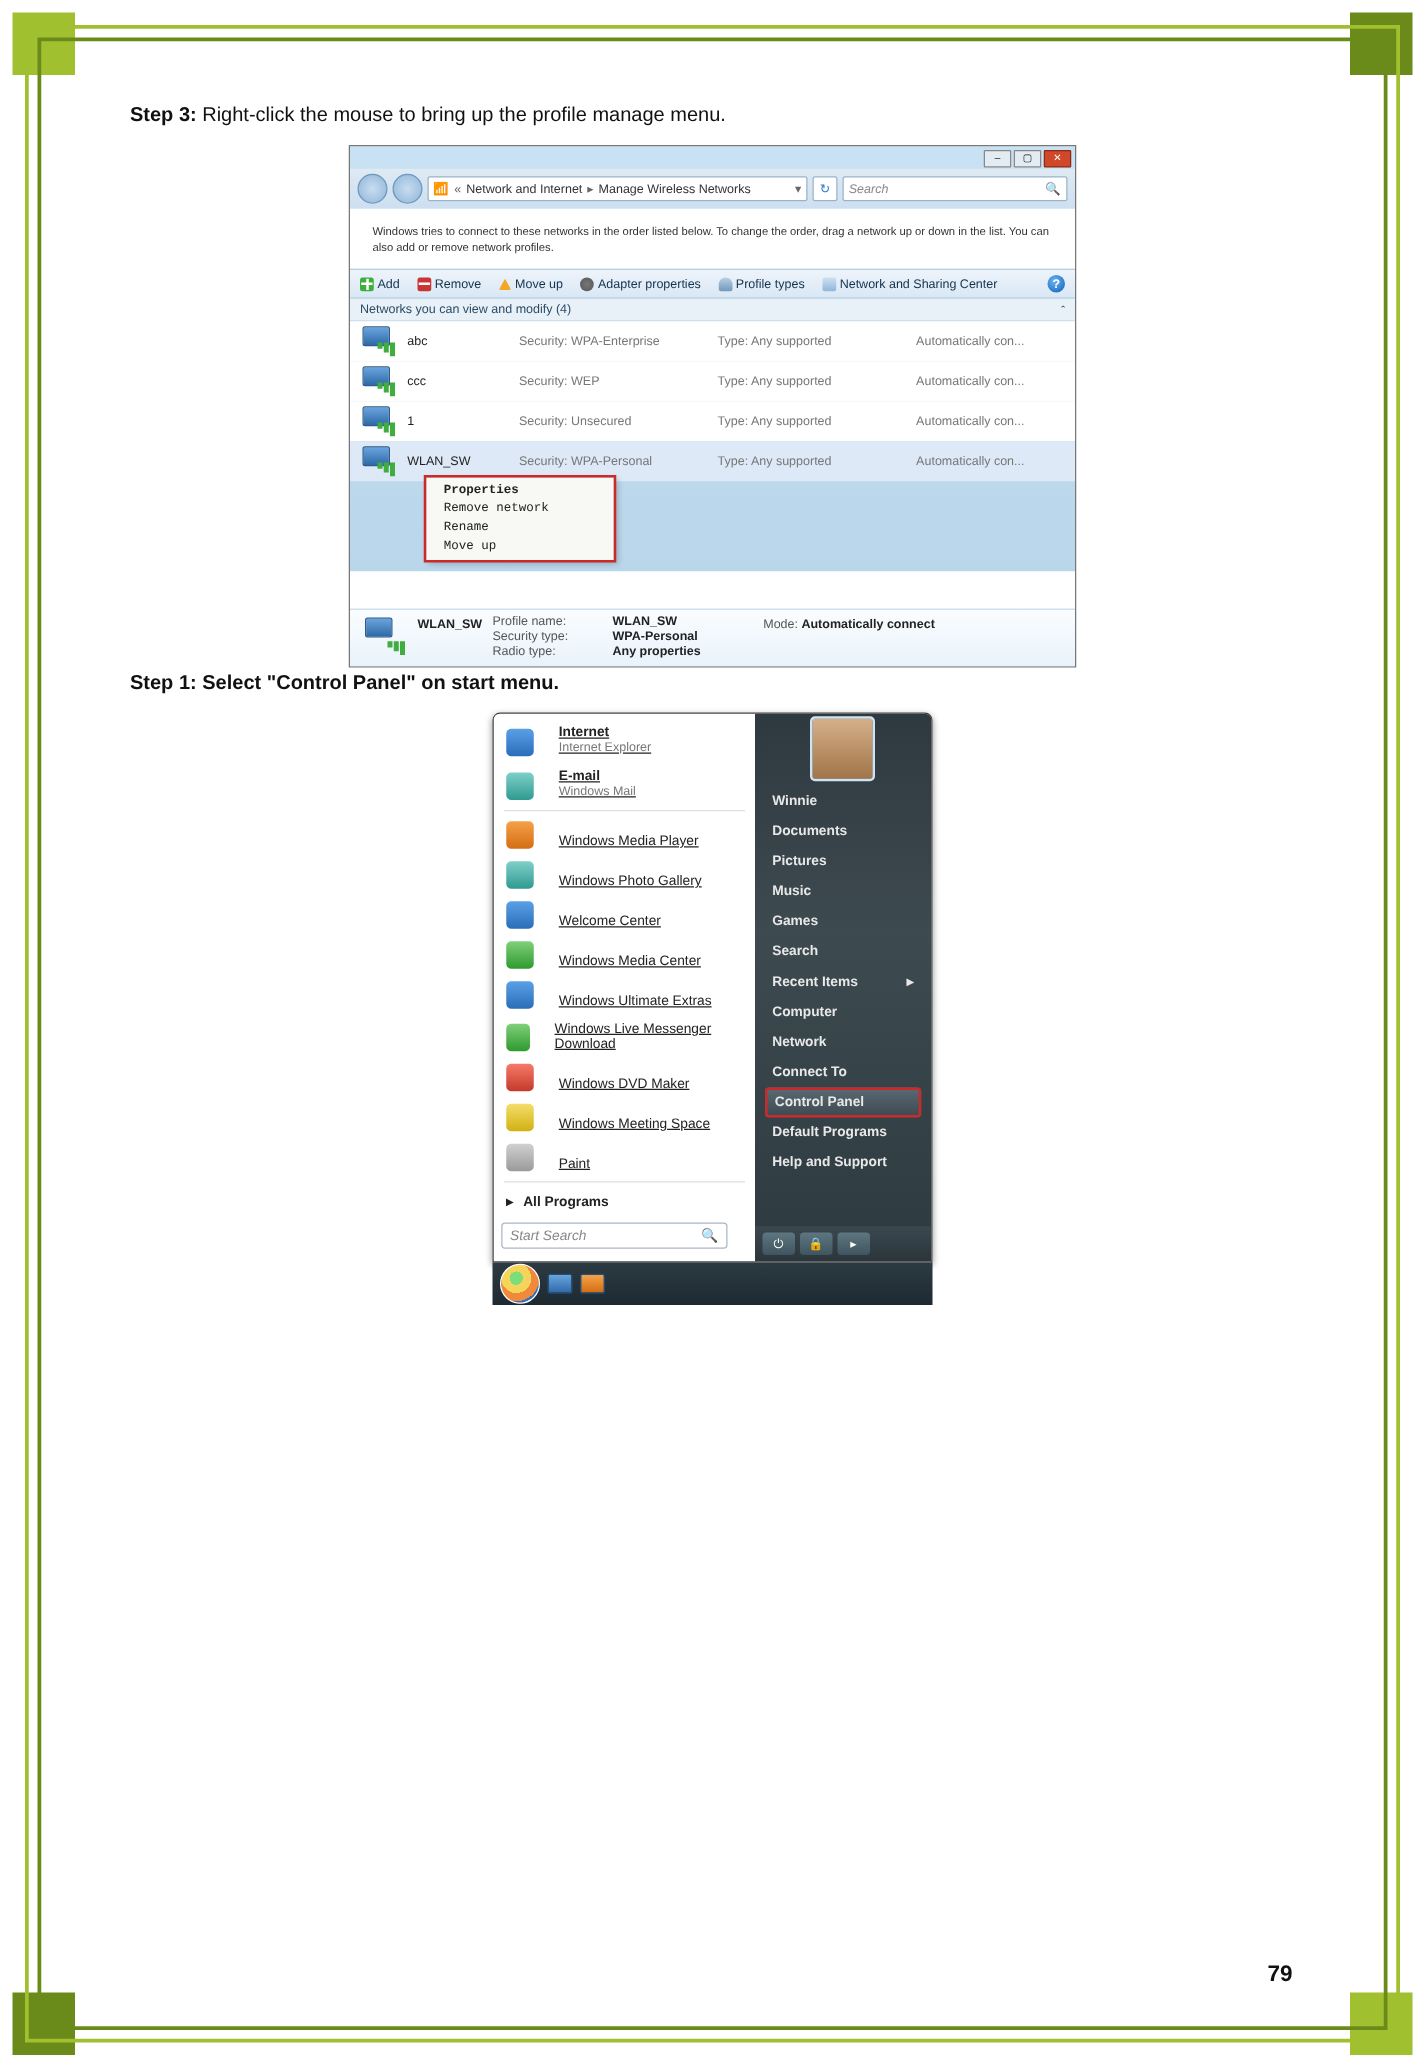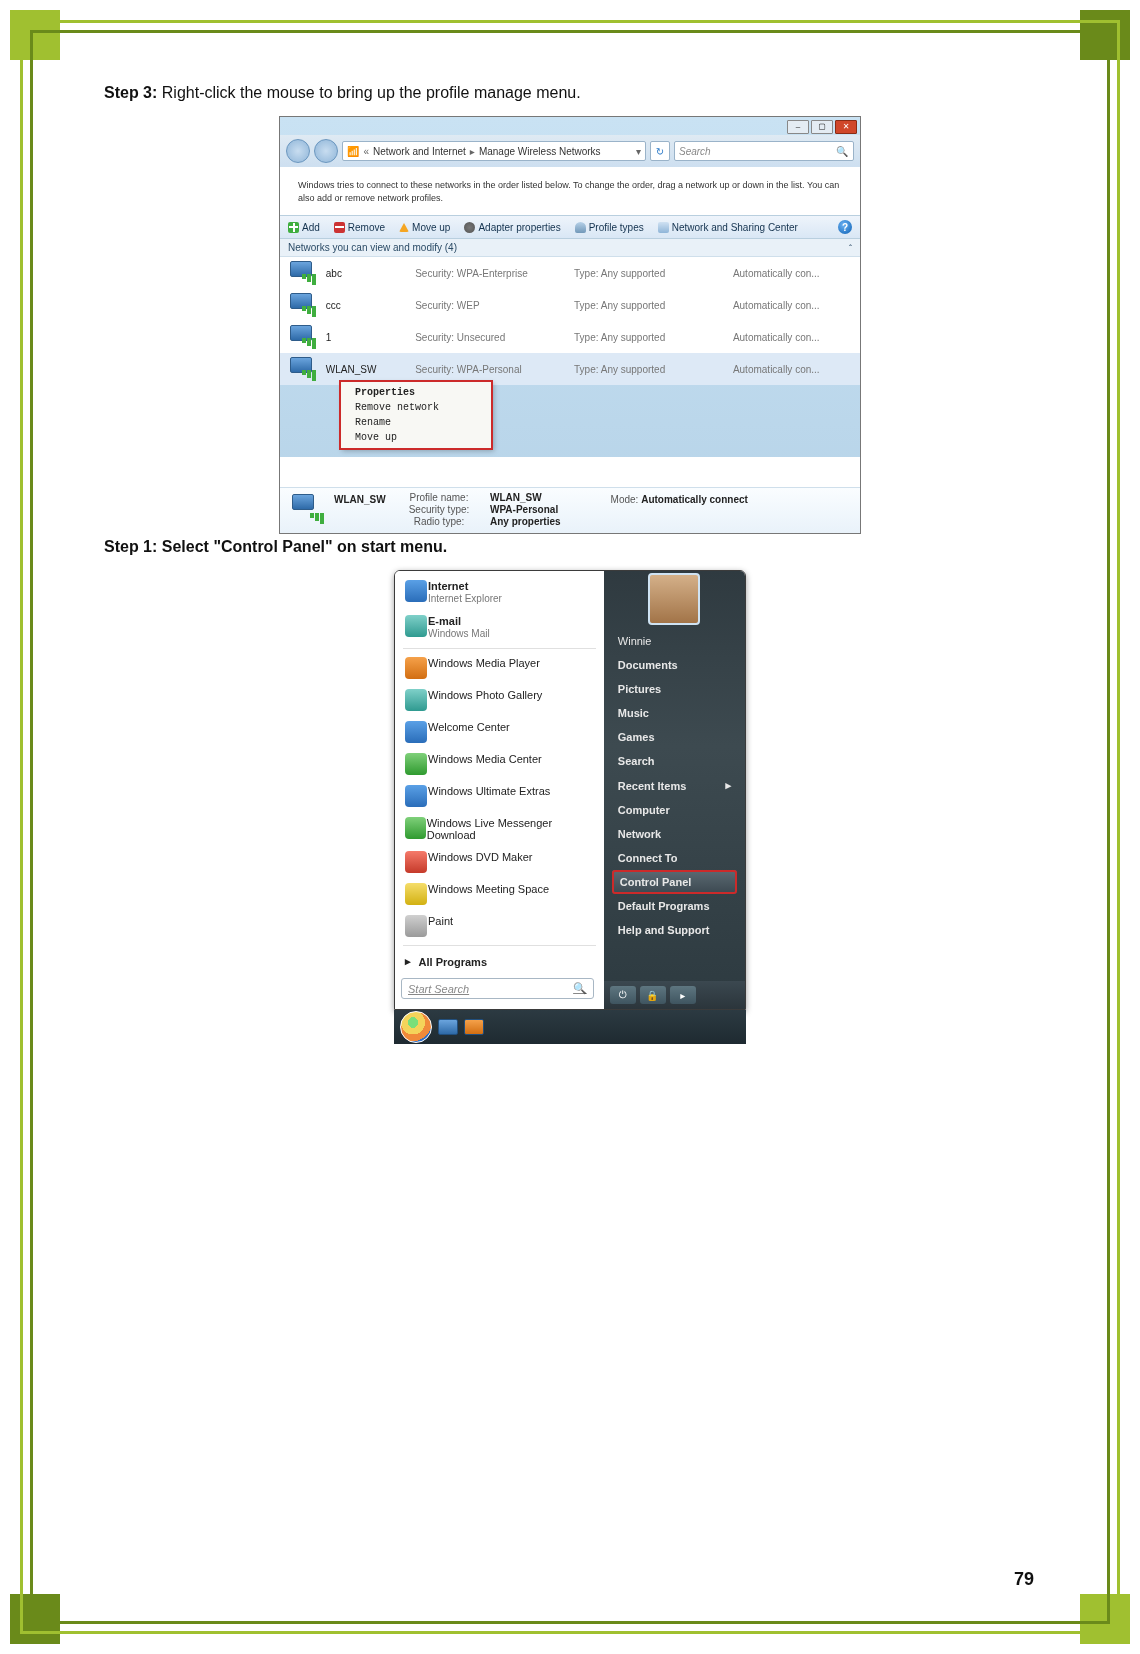--- a/index.html
+++ b/index.html
@@ -173,21 +173,21 @@
     padding: 3px 0;
   }
   .s1-context .ci { padding: 2px 14px; color:#222;font-family:Liberation Mono, monospace; }
   .s1-body-empty { height: 30px; background:#fff; }
   .s1-details {
     border-top: 1px solid #cfdfeb; background: linear-gradient(#fafdff,#e9f2fa);
     display:flex; align-items:flex-start; gap:10px; padding: 6px 10px; color:#333;
   }
   .s1-details .big-icon { width:34px;height:30px; }
   .s1-dl { display:grid; grid-template-columns: 90px auto; row-gap:1px; column-gap:6px; }
-  .s1-dl .k { text-align:center; color:#555; }
+  .s1-dl .k { text-align:left; color:#555; }
   .s1-dl .v { font-weight:bold; color:#222; }
   .s1-mode { margin-left: 40px; }
   .s1-mode .k { color:#555; } .s1-mode .v{ font-weight:bold; color:#222; }
 
   
   .shot2 {
     width: 352px;
     margin: 6px auto 0 auto;
     font-family: "Segoe UI", Tahoma, sans-serif;
     font-size: 11px;
@@ -198,34 +198,34 @@
     border: 1px solid #3b3b3b;
     border-radius: 6px 6px 0 0;
     overflow: hidden;
     box-shadow: 0 2px 6px rgba(0,0,0,0.4);
   }
   .sm-left {
     background:#fff; width: 210px;
     display:flex; flex-direction:column;
     padding: 4px 0 4px 0;
   }
-  .sm-li { display:flex; align-items:flex-start; gap:1px; padding:5px 10px; }
+  .sm-li { display:flex; align-items:flex-end; gap:20px; padding:5px 10px;text-decoration:underline; }
   .sm-li .ic {
     width:22px;height:22px;border-radius:4px;
     display:flex;align-items:center;justify-content:center;
     font-size:12px; color:#fff;
   }
   .sm-li .txt { line-height:12px; }
   .sm-li .sub { color:#777; font-size:10px; }
   .sm-divider { border-top:1px solid #e0e0e0; margin:3px 8px; }
   .sm-all { display:flex;align-items:center;gap:8px;padding:6px 10px;font-weight:bold;}
   .sm-search {
-    margin:4px 10px 6px 6px; background:#fff; border:1px solid #a8b7c4;
+    margin:4px 22px 6px 6px; background:#fff; border:1px solid #a8b7c4;
     border-radius:3px; display:flex; align-items:center; padding:3px 6px;
-    color:#888; font-style:italic;text-decoration:underline;
+    color:#888; font-style:italic;
   }
   .sm-search .mag { margin-left:auto; color:#3a72a8; font-style:normal;}
   .sm-right {
     width: 142px;
     background: linear-gradient(#2f3a40, #3d4a50 40%, #2d3a40);
     color:#e8e8e8; display:flex; flex-direction:column;
     padding: 6px 0 0 0;
     position:relative;
   }
   .sm-avatar {
@@ -496,21 +496,21 @@
           <span>▸</span>
           <span>All Programs</span>
         </div>
         <div class="sm-search">
           <span>Start Search</span>
           <span class="mag">🔍</span>
         </div>
       </div>
       <div class="sm-right">
         <div class="sm-avatar"></div>
-        <div class="sm-ri" style="font-weight:normal">
+        <div class="sm-ri" style="font-weight:bold">
           <span>Winnie</span>
         </div>
         <div id="sm-right-items">
             <div class="sm-ri">
               <span>Documents</span>
               <span></span>
             </div>
             <div class="sm-ri">
               <span>Pictures</span>
               <span></span>

